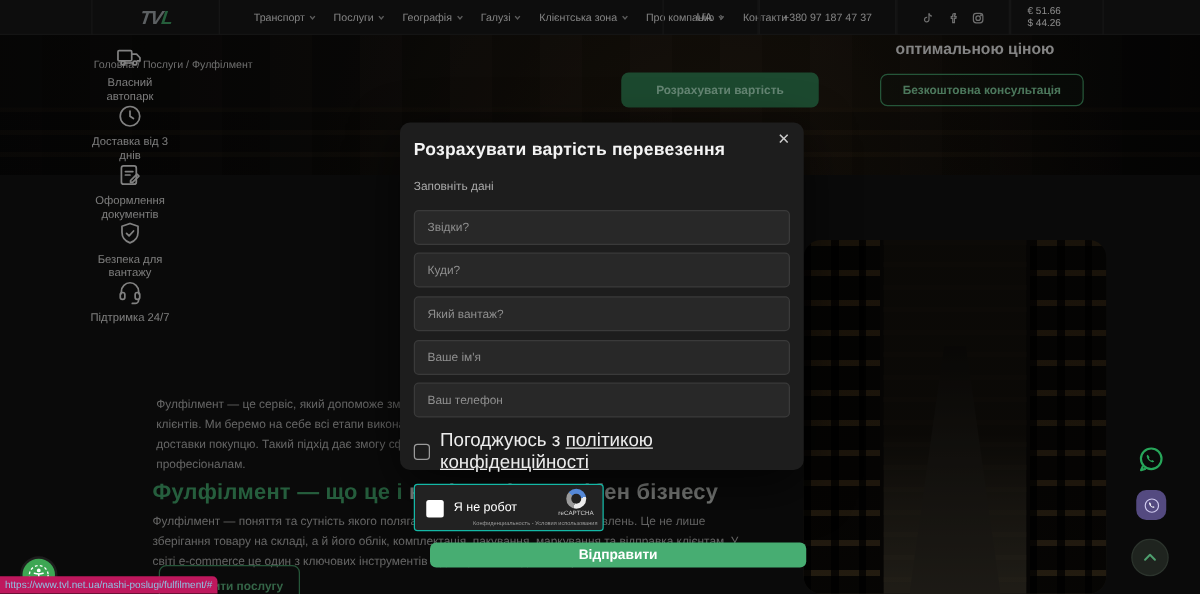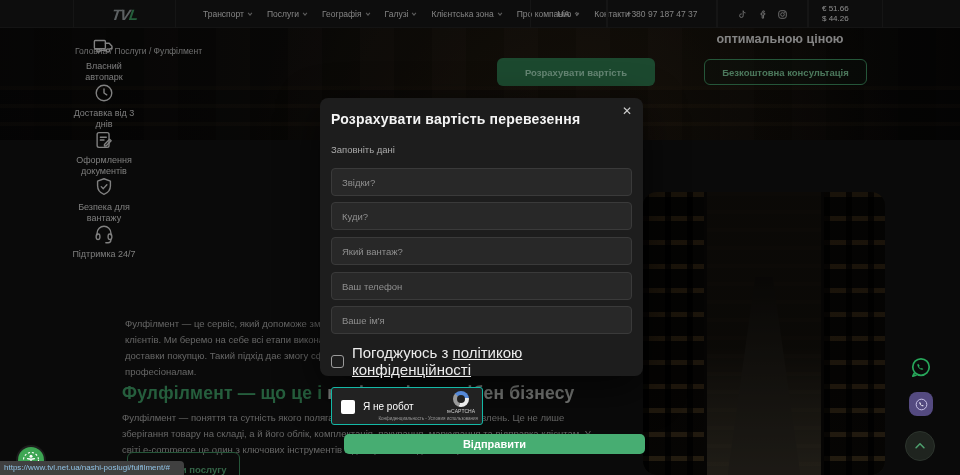--- a/index.html
+++ b/index.html
@@ -133,21 +133,21 @@
   
   .widget { position:absolute; z-index:150; cursor:pointer; }
   .w-whatsapp { left:909px; top:356px; width:23px; height:23px; }
   .w-viber { left:909px; top:392px; width:24px; height:24px; background:#544A80; border-radius:8px; display:flex; align-items:center; justify-content:center; }
   .w-scrolltop { left:905px; top:431px; width:30px; height:30px; border-radius:50%; background:#1f241f; border:1px solid #2c342d; display:flex; align-items:center; justify-content:center; }
   .w-access { left:18px; top:447px; width:26px; height:26px; border-radius:50%; background:#3DA653; display:flex; align-items:center; justify-content:center; box-shadow:0 0 0 2px rgba(255,255,255,0.08); }
 
   
   .statusbar {
     position:absolute; left:0; bottom:0; z-index:160;
-    background:#404040; color:#8fc1e3; font-size:8px; padding:2px 14px 3px 4px;
+    background:#be185d; color:#8fc1e3; font-size:8px; padding:2px 4px 3px 4px;
     border-top-right-radius:4px; white-space:nowrap;
   }
 </style>
 </head>
 <body>
 
 <div class="header">
   <div class="hdr-box logo-box">
     <div class="logo">
       <span class="tv">TV</span><span class="l">L</span>
@@ -333,22 +333,22 @@
   <div class="m-title">Розрахувати вартість перевезення</div>
   <div class="m-sub">Заповніть дані</div>
 
   <div class="m-form">
     <div class="m-row">
       <input class="fld" type="text" placeholder="Звідки?" style="">
       <input class="fld" type="text" placeholder="Куди?" style="">
     </div>
     <input class="fld" type="text" placeholder="Який вантаж?" style="">
     <div class="m-row">
+      <input class="fld" type="text" placeholder="Ваше ім'я" style="">
       <input class="fld" type="text" placeholder="Ваш телефон" style="">
-      <input class="fld" type="text" placeholder="Ваше ім'я" style="">
     </div>
   </div>
 
   <div class="consent">
     <span class="cbx"></span>
     <span class="consent-label"><span>Погоджуюсь з </span><a>політикою конфіденційності</a></span>
   </div>
 
   <div class="recaptcha">
     <span class="rc-box"></span>

